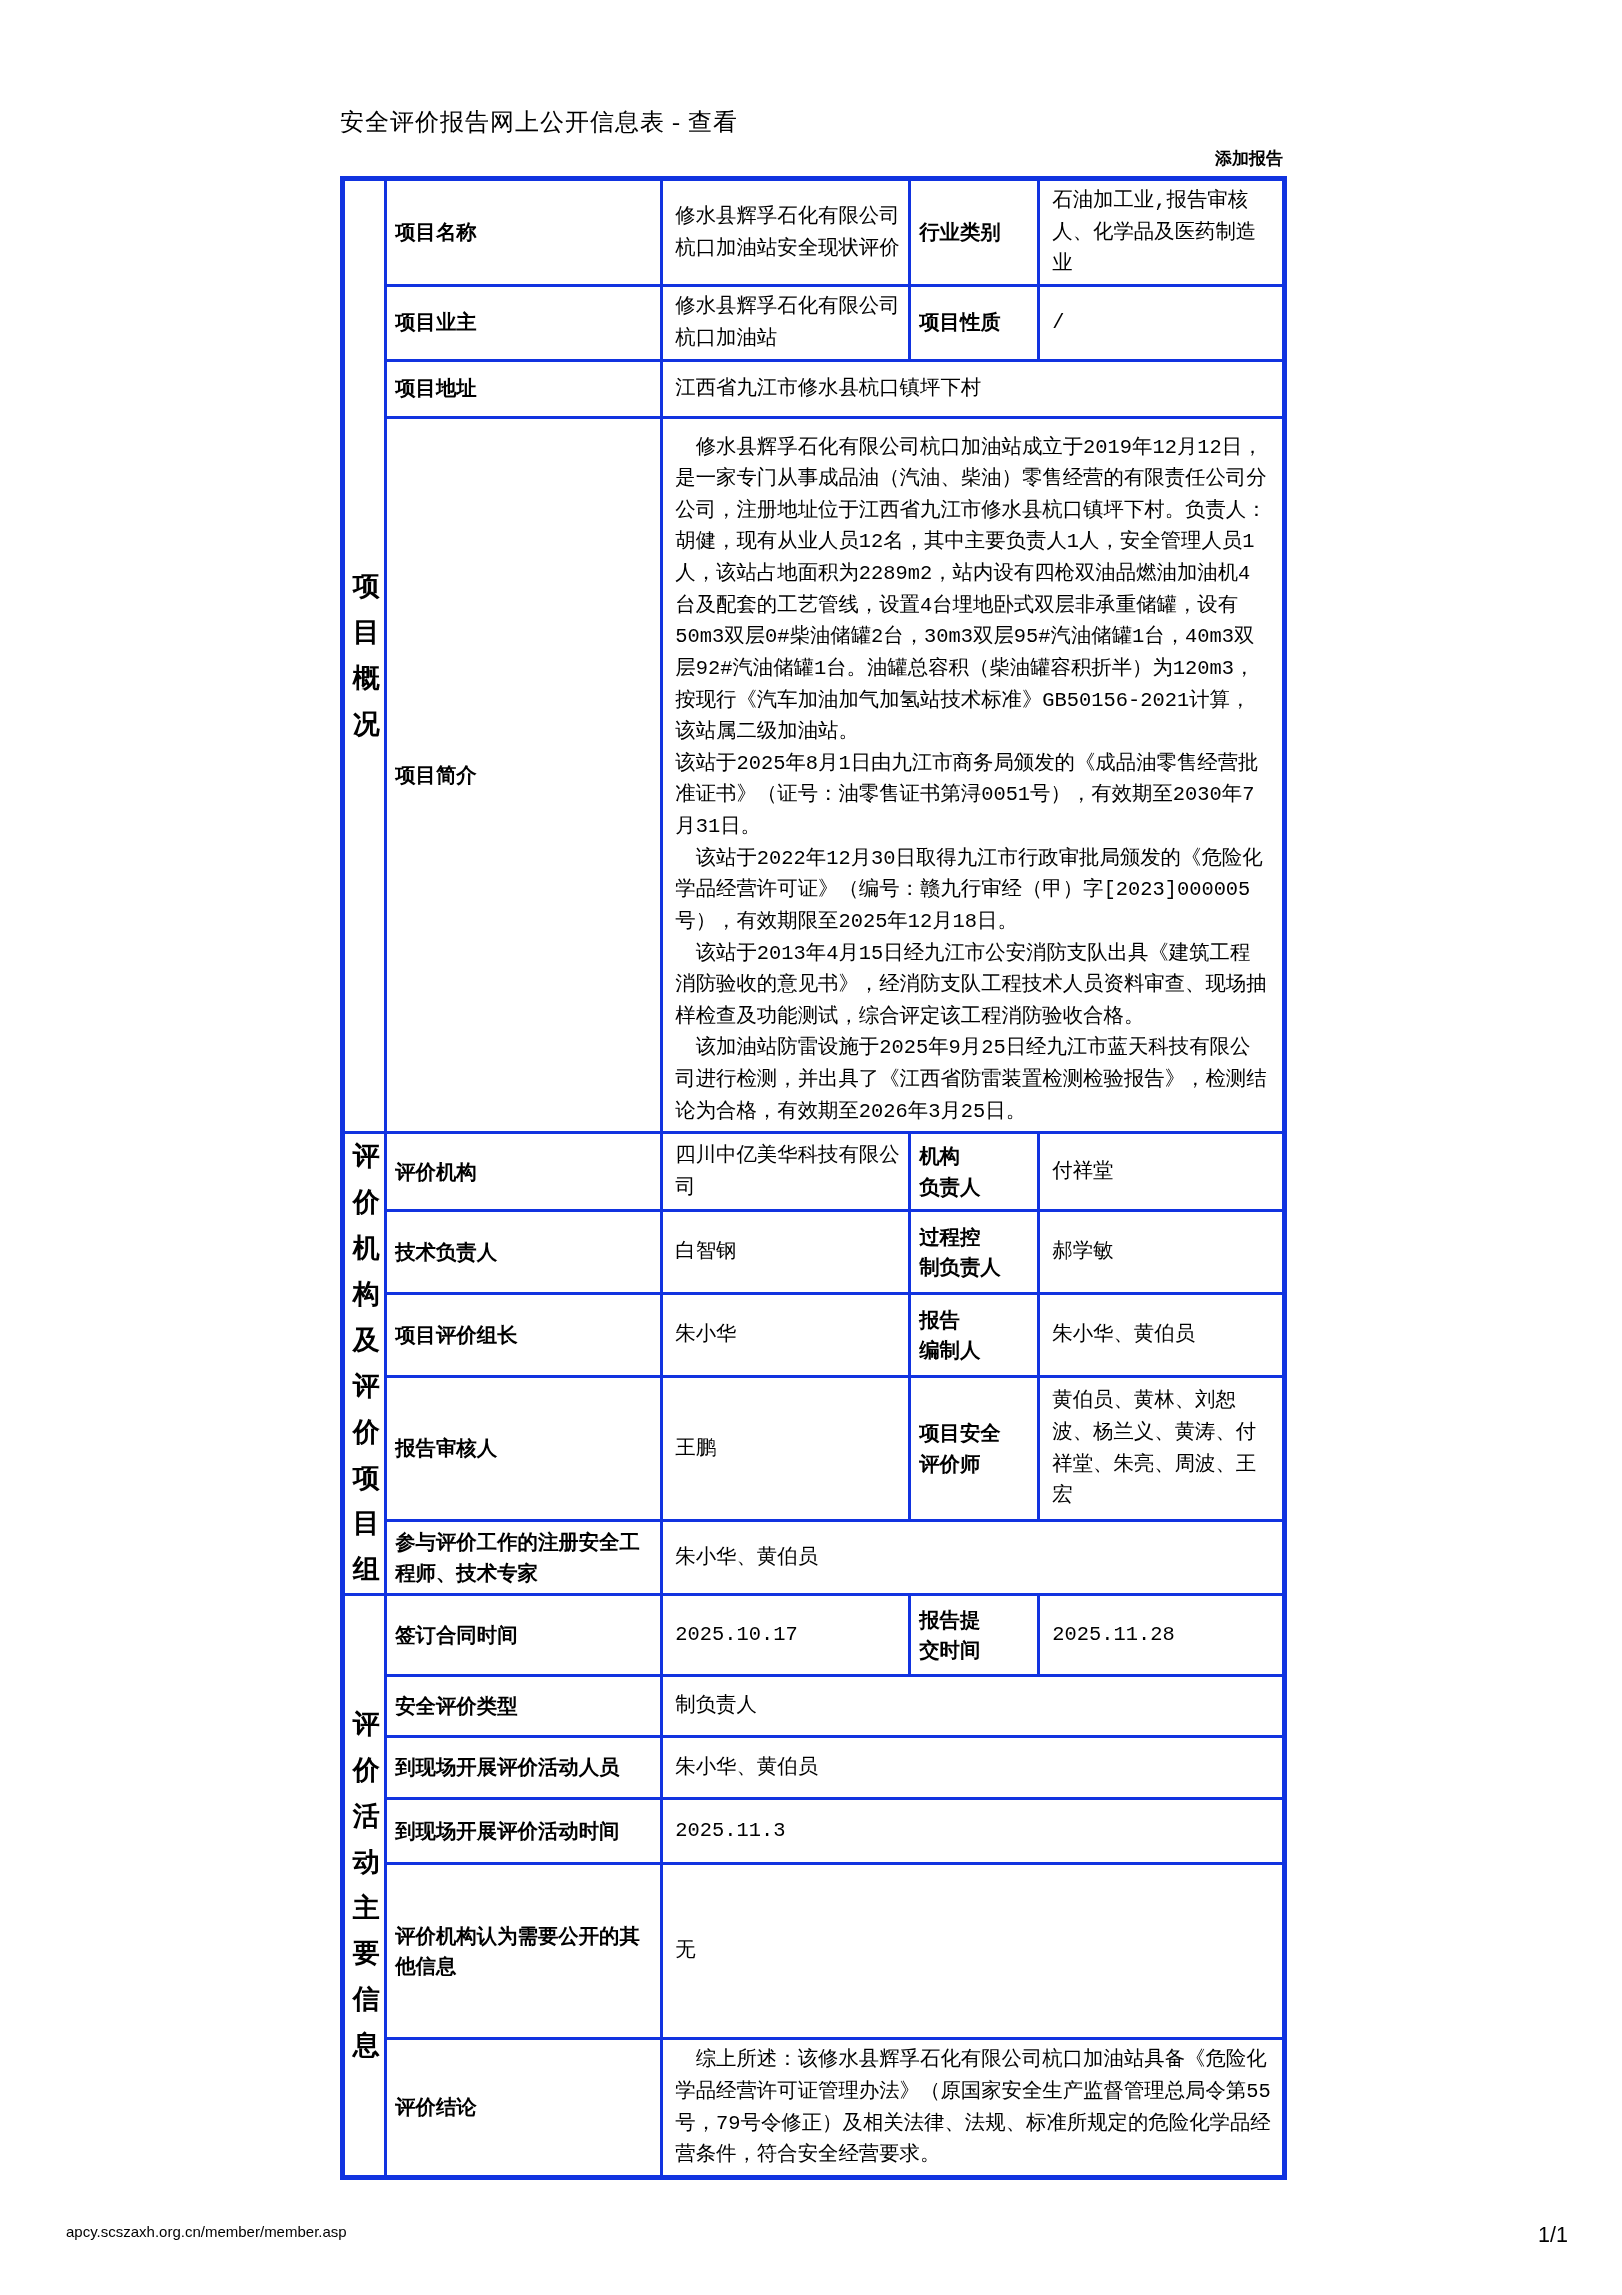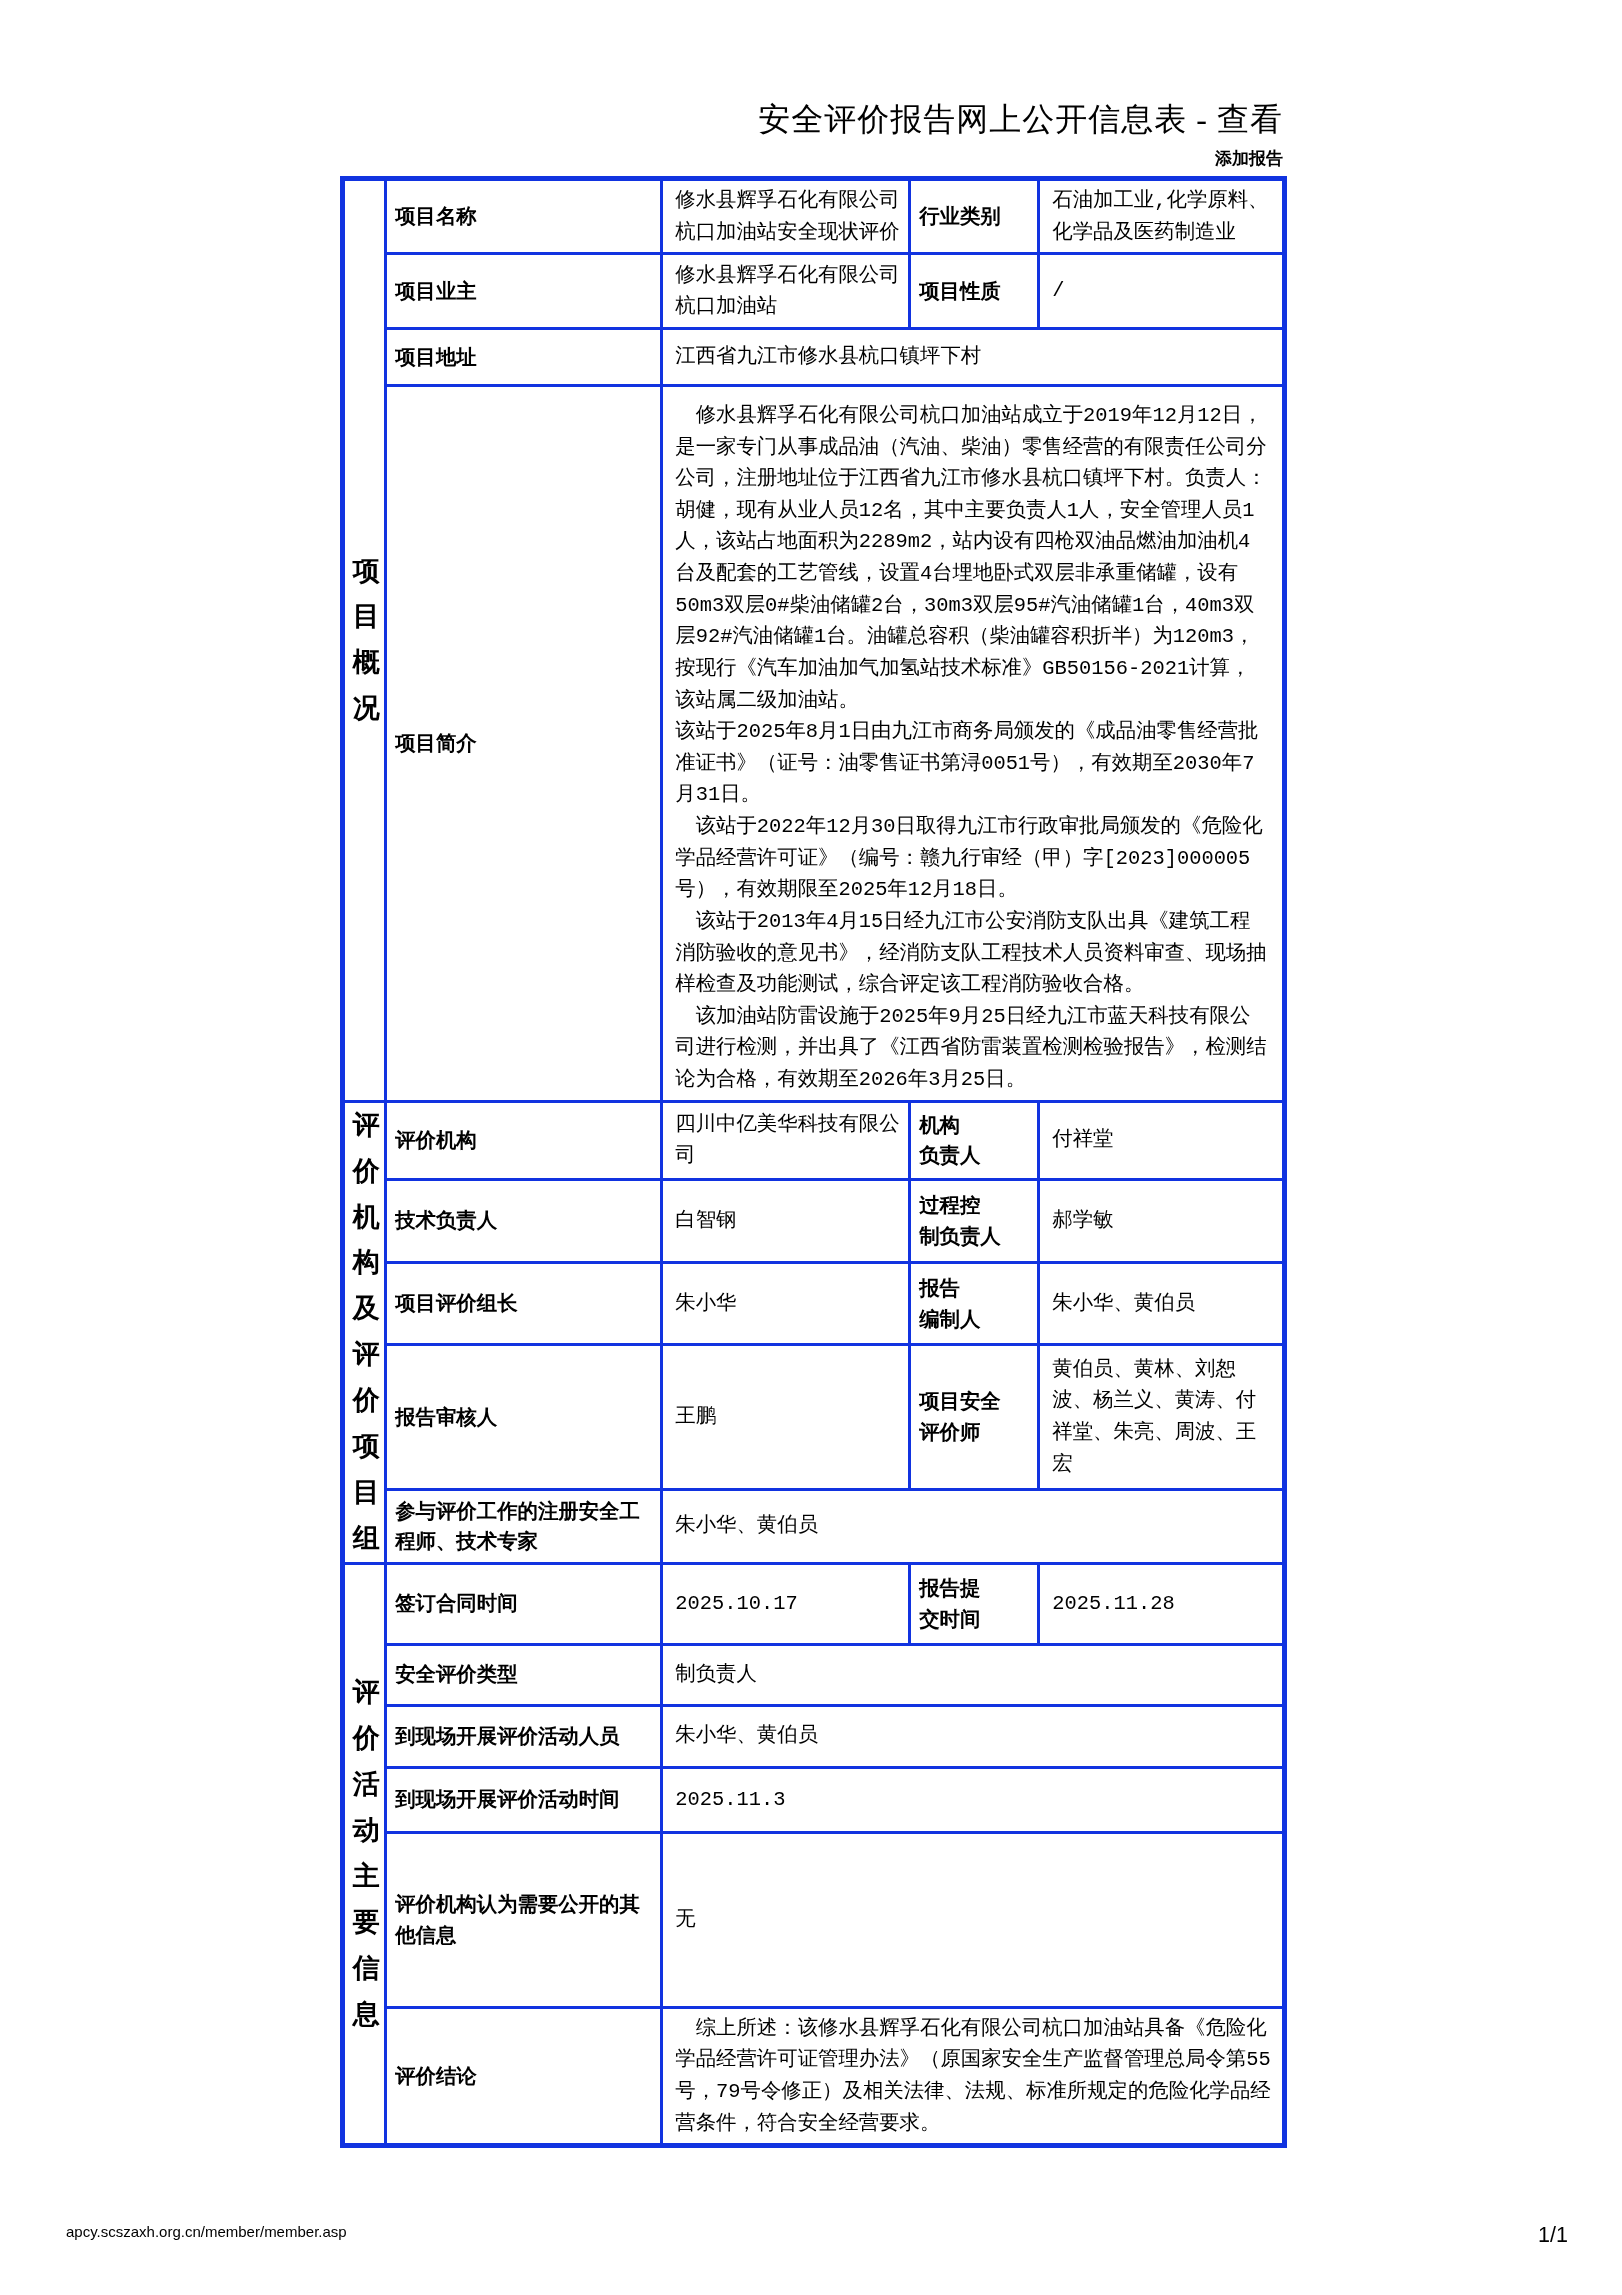--- a/index.html
+++ b/index.html
@@ -9,24 +9,24 @@
   }
   .page{
     position:relative;
     width:1622px;
     height:2295px;
     background:#ffffff;
     overflow:hidden;
   }
   .doc-title{
     position:absolute;
-    left:340px; top:98px; width:943px;
-    text-align:right;
+    left:340px; top:106px; width:943px;
+    text-align:left;
     font-family:"Liberation Serif","DejaVu Serif",serif;
-    font-size:32px;
+    font-size:24px;
     font-weight:normal;
     letter-spacing:1px;
   }
   .add-report{
     position:absolute;
     left:340px; top:147px; width:943px;
     text-align:right;
     font-size:17px;
     font-weight:bold;
     cursor:pointer;
@@ -115,21 +115,21 @@
     </colgroup>
 
     <tbody>
         <tr class="r1">
       <td class="side" rowspan="4">
         <div class="side-text">项目概况</div>
       </td>
       <td class="lbl">项目名称</td>
       <td class="val">修水县辉孚石化有限公司杭口加油站安全现状评价</td>
       <td class="lbl">行业类别</td>
-      <td class="val">石油加工业,化学原料、化学品及医药制造业</td>
+      <td class="val">石油加工业,报告审核人、化学品及医药制造业</td>
     </tr>
     <tr class="r2">
       <td class="lbl">项目业主</td>
       <td class="val">修水县辉孚石化有限公司杭口加油站</td>
       <td class="lbl">项目性质</td>
       <td class="val">/</td>
     </tr>
     <tr class="r3">
       <td class="lbl">项目地址</td>
       <td class="val" colspan="3">江西省九江市修水县杭口镇坪下村</td>

